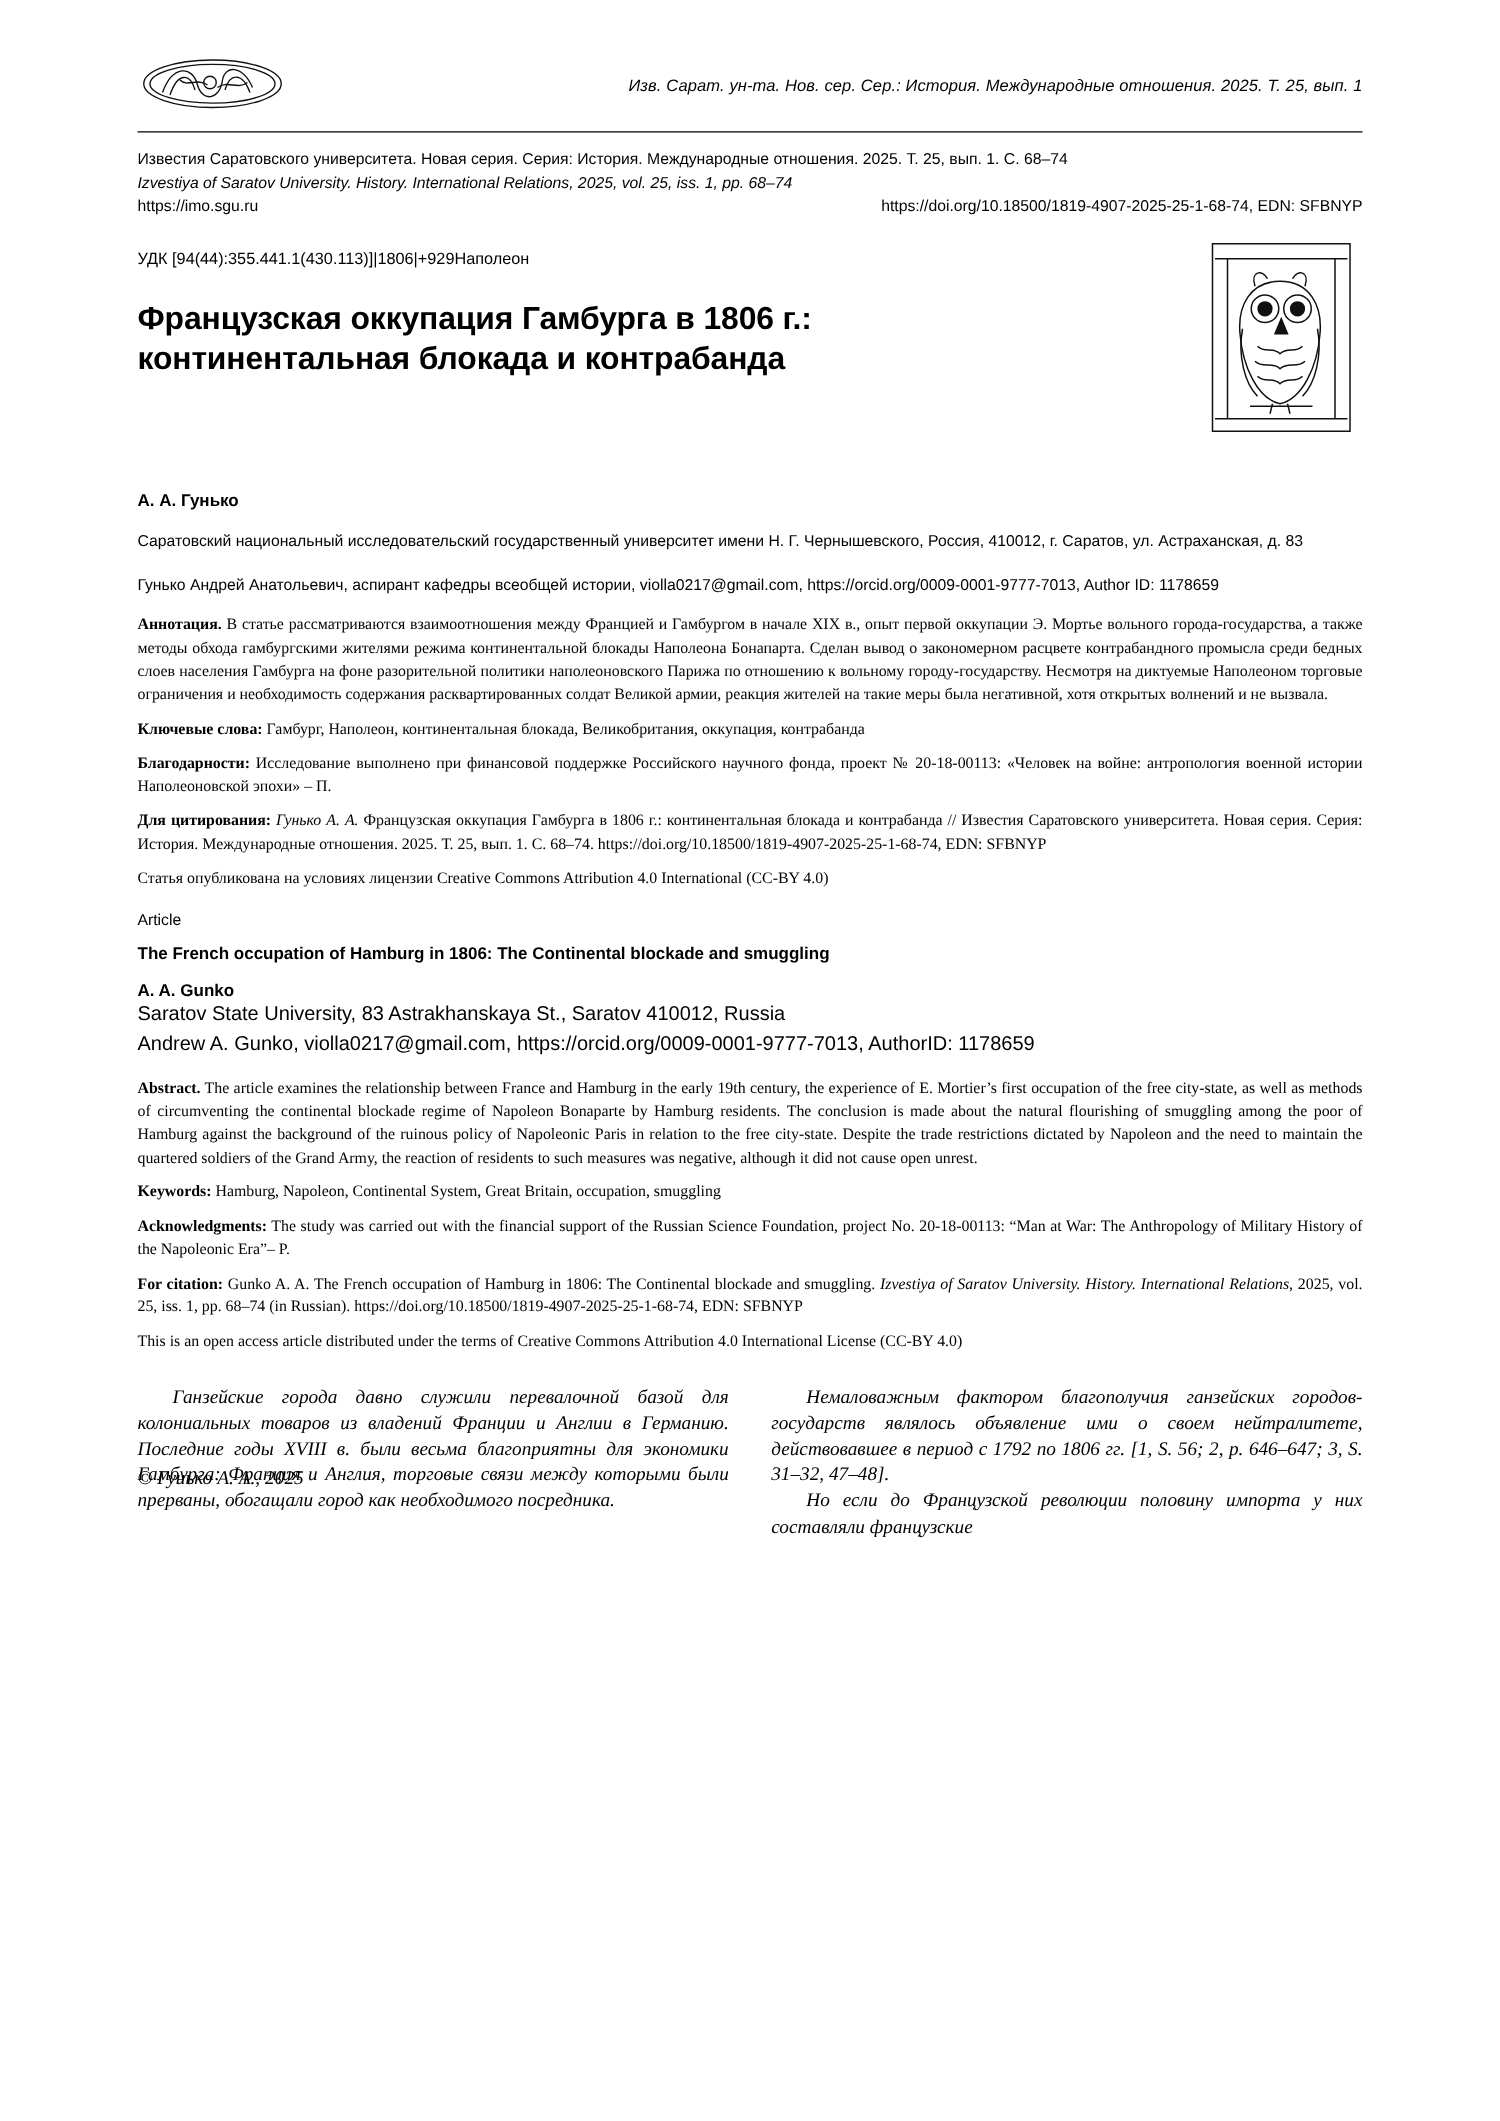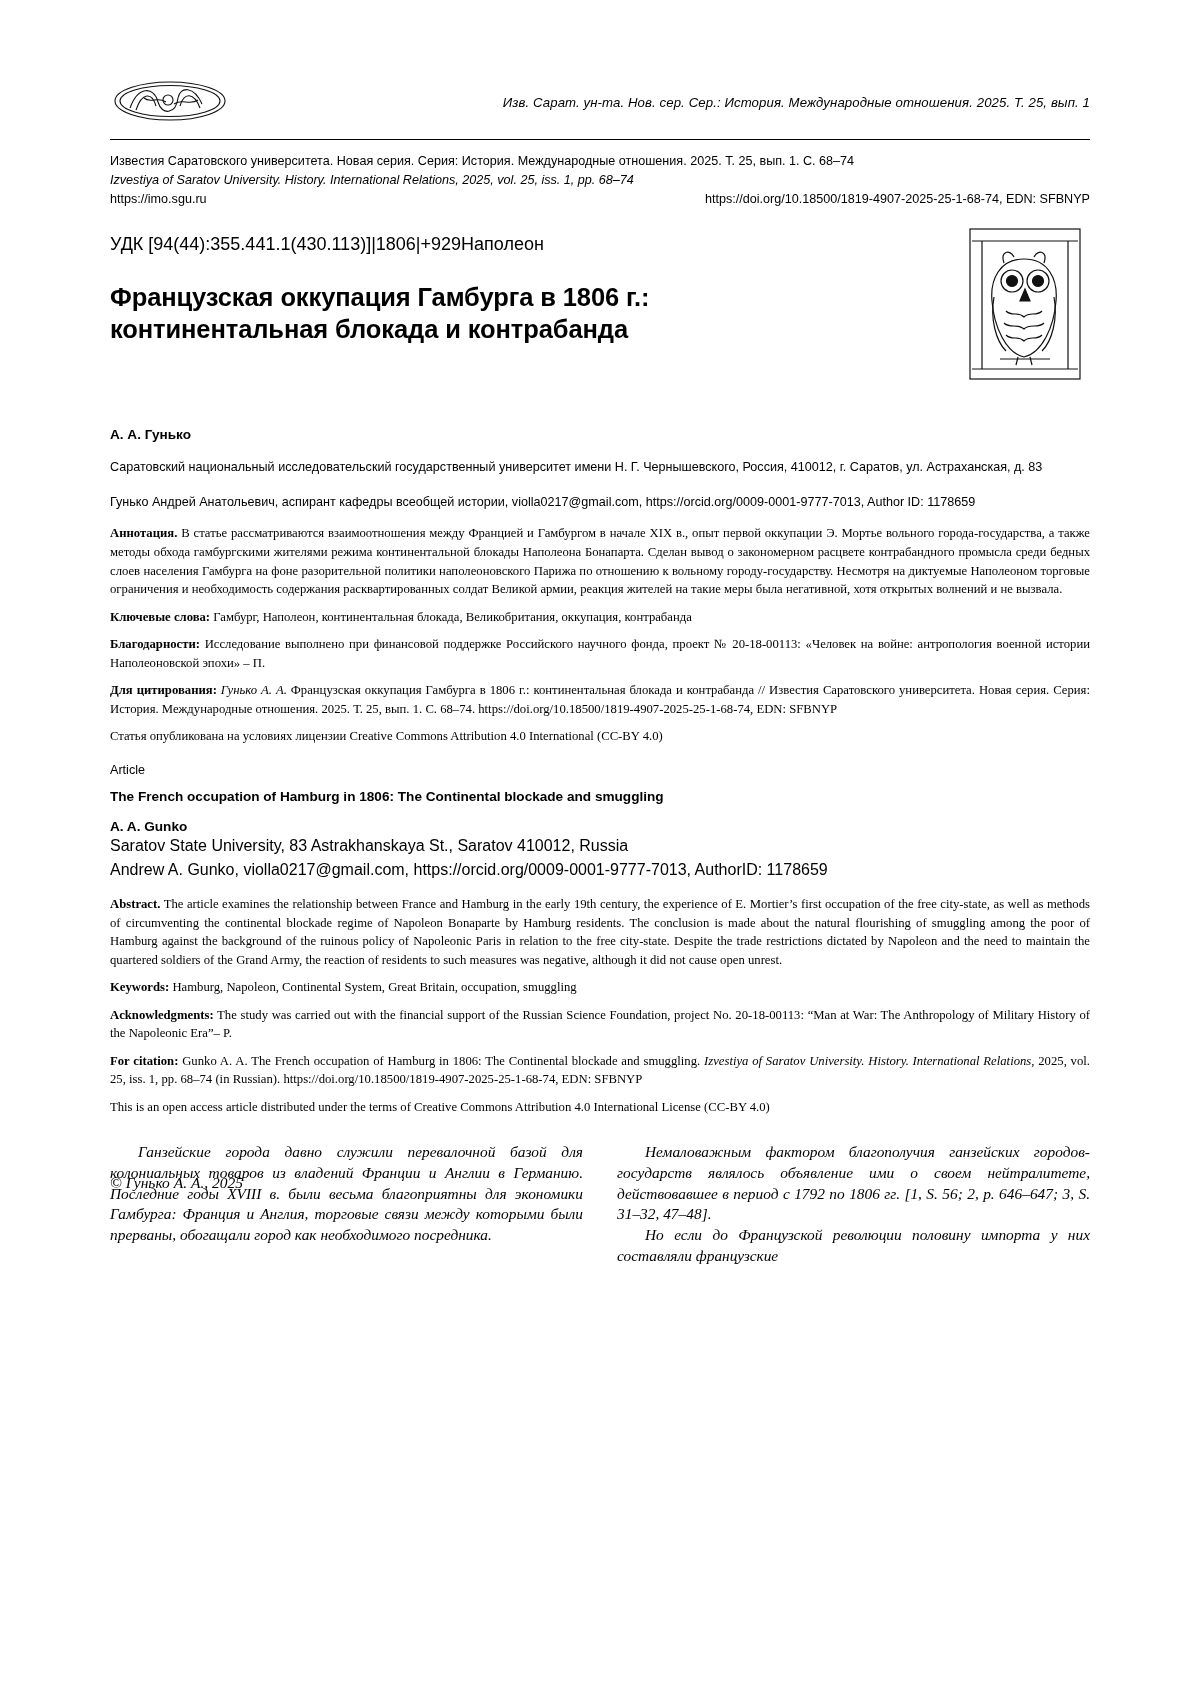--- a/index.html
+++ b/index.html
@@ -14,21 +14,21 @@
     color: #000000;
     position: relative;
     overflow: hidden;
   }
   .page {
     position: absolute;
     left: 0; top: 0;
     width: 1200px;
     height: 1260px;
     box-sizing: border-box;
-    padding: 78px 110px 0 110px;
+    padding: 44px 110px 0 110px;
   }
 
   
   .runhead {
     display: flex;
     align-items: flex-start;
     border-bottom: 1.2px solid #000;
     padding-bottom: 9px;
     min-height: 52px;
   }
@@ -62,21 +62,21 @@
   .journal-row .left { white-space: nowrap; }
   .journal-row .right { white-space: nowrap; }
 
   
   .arthead {
     margin-top: 22px;
     position: relative;
     min-height: 170px;
   }
   .arthead .kind { font-size: 12.6px; line-height: 1.55; }
-  .udc { font-size: 18px; line-height: 1.55; }
+  .udc { font-size: 13px; line-height: 1.55; }
   h1.title {
     font-size: 25.5px;
     line-height: 1.26;
     font-weight: bold;
     margin: 22px 0 0 0;
     max-width: 700px;
     letter-spacing: -.1px;
   }
   .owl {
     position: absolute;

